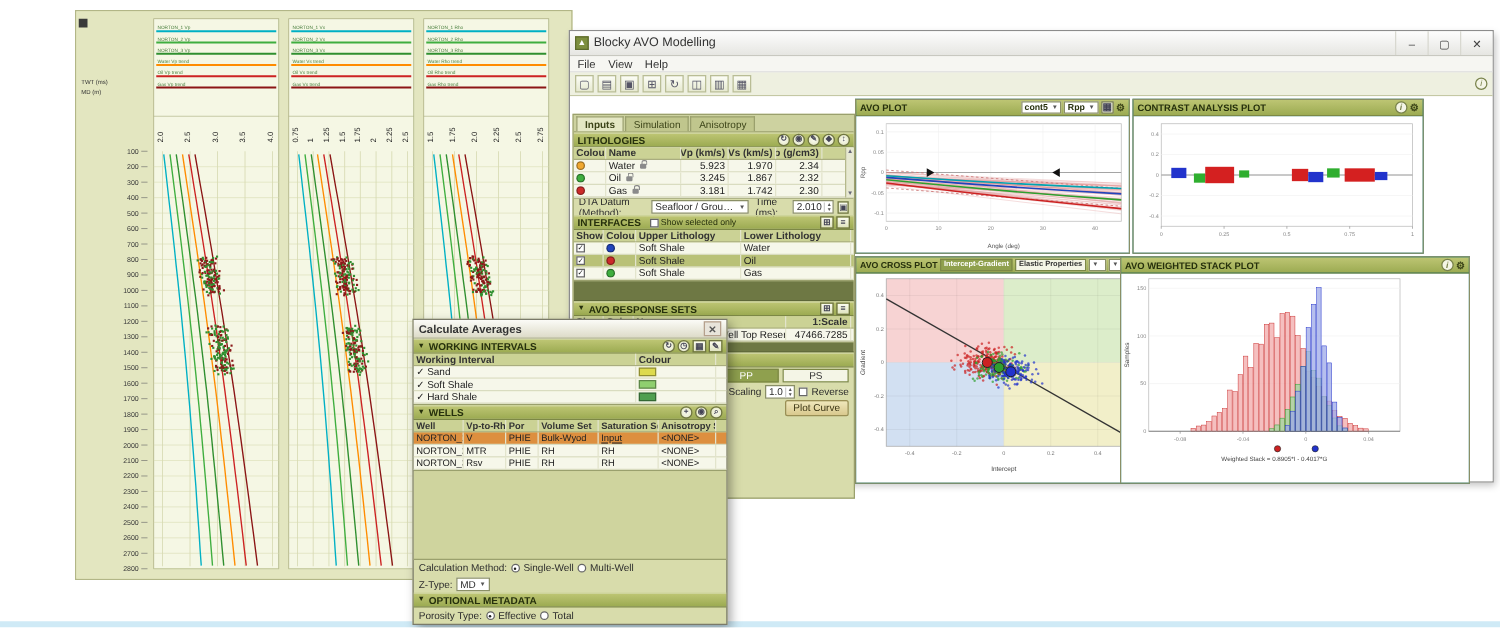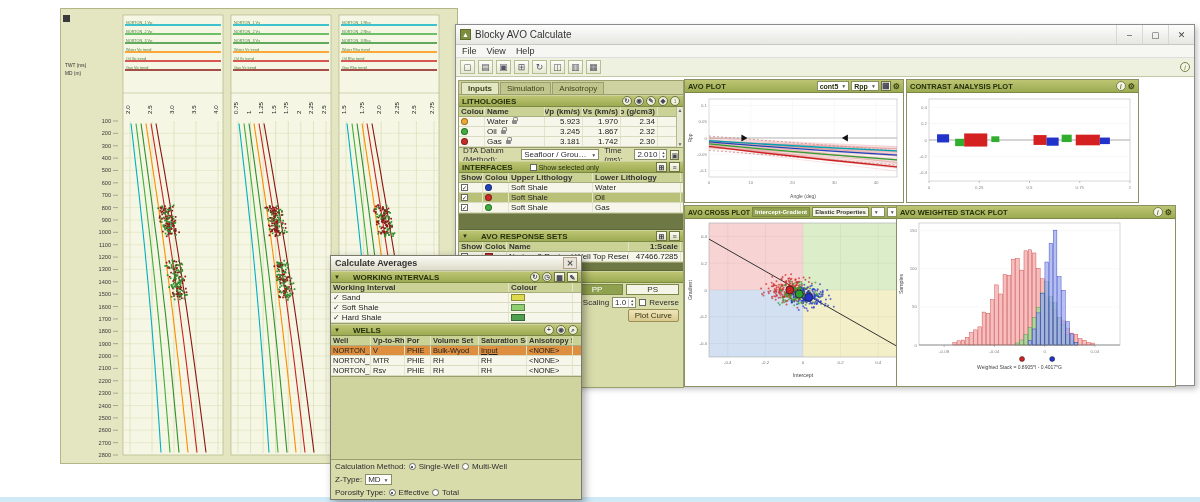--- a/index.html
+++ b/index.html
@@ -20,25 +20,25 @@
 .wbtn{width:26px;height:100%;display:flex;align-items:center;justify-content:center;font-size:9px;color:#444;border-left:1px solid #d8d8d0}
 .menubar{height:13px;display:flex;gap:10px;align-items:center;padding:0 6px;background:#f6f6f2;border-bottom:1px solid #ddd;font-size:9px;color:#333}
 .menu-item{cursor:default}
 .toolbar{height:19px;display:flex;gap:3px;align-items:center;padding:0 4px;background:#eef0e0;border-bottom:1px solid #c4c8a4}
 .tool{width:15px;height:14px;border:1px solid #b9bd95;background:linear-gradient(#fcfdf6,#e6e9cf);display:flex;align-items:center;justify-content:center;font-size:9px;color:#556}
 .iinfo{width:10px;height:10px;border-radius:50%;border:1px solid #78824a;color:#78824a;font-size:7px;display:flex;align-items:center;justify-content:center;font-style:italic;background:#f4f5e6}
 .toolbar .iinfo{margin-left:auto}
 .content{position:absolute;left:0;top:52px;right:0;bottom:0;background:#fff}
 
 
-.leftcol{position:absolute;left:2px;top:3px;width:226px;height:308px;background:#d8dcab;border:1px solid #9aa06d;display:flex;flex-direction:column;overflow:hidden}
+.leftcol{position:absolute;left:2px;top:14px;width:226px;height:308px;background:#d8dcab;border:1px solid #9aa06d;display:flex;flex-direction:column;overflow:hidden}
 .tabsrow{height:14px;display:flex;align-items:flex-end;background:#cdd2a0;border-bottom:1px solid #9aa06d;padding:0 2px;gap:1px}
 .tab{font-size:8px;padding:1px 6px;background:#c0c68d;border:1px solid #9aa06d;border-bottom:none;color:#3c4418}
 .tab.active{background:#e4e7c4;font-weight:bold}
-.sech{height:12px;min-height:12px;background:linear-gradient(#bdc573,#9cab52);display:flex;align-items:center;padding:0 3px;gap:13px;border-top:1px solid #cdd49b;border-bottom:1px solid #7c8845;color:#26300c;font-weight:bold;font-size:8px}
+.sech{height:12px;min-height:12px;background:linear-gradient(#bdc573,#9cab52);display:flex;align-items:center;padding:0 3px;gap:3px;border-top:1px solid #cdd49b;border-bottom:1px solid #7c8845;color:#26300c;font-weight:bold;font-size:8px}
 .sech .sp{margin-left:auto;display:flex;gap:2px;align-items:center}
 .ric{width:10px;height:10px;border-radius:50%;border:1px solid #6f7542;background:radial-gradient(#fbfcf0,#dfe3c0);font-size:6.5px;line-height:8px;text-align:center;color:#445}
 .sqic{width:11px;height:10px;border:1px solid #6f7542;background:linear-gradient(#fbfcf0,#dfe3c0);font-size:7px;text-align:center;line-height:9px;color:#445}
 .tblwrap{position:relative;padding-right:7px;background:#f6f7ea;border-bottom:1px solid #9aa06d}
 .vscroll{position:absolute;right:0;top:0;bottom:0;width:7px;background:#e7e9d2;border-left:1px solid #b5b98c;display:flex;flex-direction:column;justify-content:space-between;align-items:center;font-size:5px;color:#667}
 .tbl{font-size:8px}
 .trow{display:flex;height:10px;align-items:center;border-bottom:1px solid #d9dcc0;background:#f6f7ea}
 .trow.h{background:#cbd295;font-weight:bold;color:#333;border-bottom:1px solid #a9ad7f}
 .trow.sel{background:#b9c178}
 .trow.osel{background:#dd8f3f}
@@ -1204,21 +1204,21 @@
         <rect x="331.2343957327569" y="286.89412836368473" width="1.7" height="1.7" fill="#8b1a1a"></rect>
         <rect x="339.68085958903947" y="282.5384377638516" width="1.7" height="1.7" fill="#2f8f2f"></rect>
         <rect x="324.6960255787504" y="256.0259438248679" width="1.7" height="1.7" fill="#8b1a1a"></rect>
         <rect x="326.6308388107795" y="281.4797251785916" width="1.7" height="1.7" fill="#2f8f2f"></rect>
       </svg>
   </div>
 
   <div id="appwin">
     <div class="titlebar">
       <span class="appicon">▲</span>
-      <span class="wtitle">Blocky AVO Calculate</span>
+      <span class="wtitle">Blocky AVO Modelling</span>
       <span class="wctrls">
         <span class="wbtn">–</span>
         <span class="wbtn">▢</span>
         <span class="wbtn">✕</span>
       </span>
     </div>
     <div class="menubar" id="menubar">
         <span class="menu-item">File</span>
         <span class="menu-item">View</span>
         <span class="menu-item">Help</span>
@@ -2378,20 +2378,24 @@
       <span>Multi-Well</span>
     </div>
     <div class="rowline">
       <span>Z-Type:</span>
       <span class="combo">
         <span>MD</span>
         <span class="ar">▼</span>
       </span>
     </div>
 
+    <div class="sech">
+      <span class="arrow">▼</span>
+      <span>OPTIONAL METADATA</span>
+    </div>
     <div class="rowline">
       <span>Porosity Type:</span>
       <span class="rad on"></span>
       <span>Effective</span>
       <span class="rad"></span>
       <span>Total</span>
     </div>
   </div>
 </div>
 

